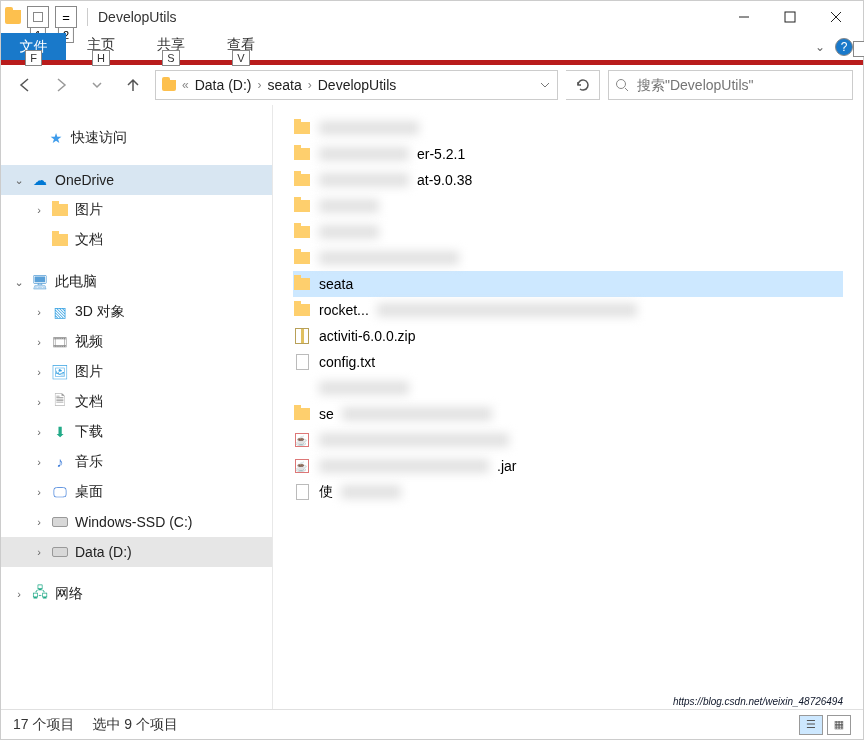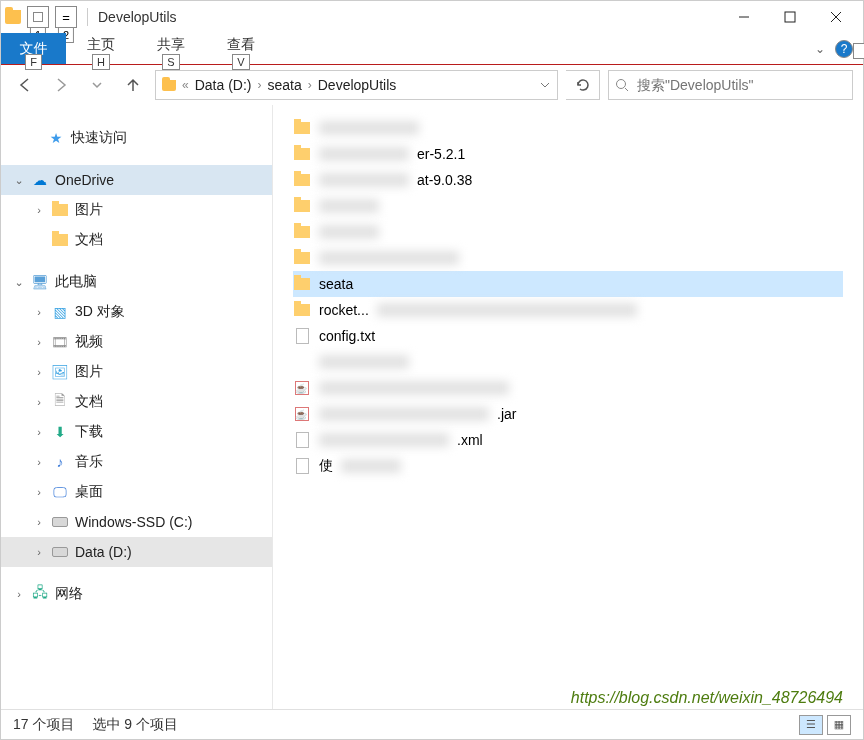--- a/index.html
+++ b/index.html
@@ -12,21 +12,21 @@
   .folder-icon-sm { width: 16px; height: 14px; background: #fdc04e; border-radius: 0 0 2px 2px; position: relative; }
   .folder-icon-sm::before { content:''; position:absolute; top:-3px; left:0; width:8px; height:3px; background:#fdc04e; border-radius:2px 2px 0 0; }
   .qat { width: 22px; height: 22px; border: 1px solid #888; display: flex; align-items: center; justify-content: center; font-size: 11px; margin-left:4px; background:#fff;}
   .title-sep { width: 1px; height: 18px; background: #ccc; margin: 0 10px; }
   .window-title { font-size: 14px; color: #333; }
   .win-controls { margin-left: auto; display: flex; }
   .win-btn { width: 46px; height: 30px; display: flex; align-items: center; justify-content: center; color:#222;}
   .win-btn svg { stroke: #222; stroke-width: 1; fill: none; }
   
   
-  .ribbon { height: 32px; display: flex; align-items: stretch; border-bottom: 1px solid #b91c1c; text-align: right; }
+  .ribbon { height: 32px; display: flex; align-items: stretch; border-bottom: 5px solid #b91c1c; text-align: right; }
   .file-tab { width: 65px; background: #1979ca; color: #fff; display:flex; align-items:center; justify-content:center; font-size:14px; position:relative;}
   .ribbon-tab { width:70px; display:flex; align-items:flex-start; justify-content:center; font-size:14px; color:#333; padding-top:3px; position:relative;}
   .key-tip { position:absolute; bottom:-6px; border:1px solid #888; background:#fff; font-size:11px; padding:0 4px; line-height:14px;}
   .key-tip.top { top:6px; bottom:auto; left:50%; transform:translateX(-50%);}
   .ribbon-right { margin-left:auto; display:flex; align-items:center; padding-right:10px; gap:10px;}
   .chev-down { color:#666; font-size:12px;}
   .help-badge { width:18px; height:18px; border-radius:50%; background:#1979ca; color:#fff; font-size:12px; display:flex; align-items:center; justify-content:center; border:1px solid #888; position:relative;}
   
   
   .address-row { height: 40px; display:flex; align-items:center; padding:0 10px; gap:8px; }
@@ -67,21 +67,21 @@
   .f-zip::after{content:'';position:absolute;left:5px;top:0;width:3px;height:100%;background:#e0c060;}
   .f-txt { width:13px; height:16px; background:#fff; border:1px solid #bbb;}
   .f-jar { width:14px; height:14px; background:#fff; border:1px solid #d77; color:#d55; font-size:10px; display:flex; align-items:center; justify-content:center;}
   .blur-box { display:inline-block; height:14px; background:#e2e2e2; filter:blur(5px);}
   
   
   .status-bar { height:30px; border-top:1px solid #e0e0e0; display:flex; align-items:center; padding:0 12px; font-size:14px; color:#333; gap:18px;}
   .status-right { margin-left:auto; display:flex; gap:4px;}
   .view-btn { width:24px; height:20px; border:1px solid #999; display:flex; align-items:center; justify-content:center; font-size:11px; color:#555;}
   .view-btn.active { background:#cde8ff;}
-  .watermark { position:absolute; right:20px; bottom:32px; font-size:16px; color:#4d7c0f; font-style:italic;}
+  .watermark { position:absolute; right:20px; bottom:32px; font-size:10px; color:#0f172a; font-style:italic;}
 </style>
 </head>
 <body>
 
 <div class="window">
 
   <div class="title-bar">
     <div class="title-icons">
       <span class="folder-icon-sm"></span>
       <span class="qat" style="position:relative;">
@@ -327,47 +327,53 @@
         </div>
         <div class="file-row">
           <span class="f-icon">
             <span class="f-folder"></span>
           </span>
           <span>rocket...</span>
           <span class="blur-box" style="width:260px;"></span>
         </div>
         <div class="file-row">
           <span class="f-icon">
+            <span class="f-zip"></span>
+          </span>
+          <span>activiti-6.0.0.zip</span>
+        </div>
+        <div class="file-row">
+          <span class="f-icon">
             <span class="f-txt"></span>
           </span>
           <span>config.txt</span>
         </div>
         <div class="file-row">
           <span class="f-icon"></span>
           <span class="blur-box" style="width:90px;"></span>
         </div>
         <div class="file-row">
           <span class="f-icon">
+            <span class="f-folder"></span>
+          </span>
+          <span>se</span>
+          <span class="blur-box" style="width:150px;"></span>
+        </div>
+        <div class="file-row">
+          <span class="f-icon">
             <span class="f-jar">☕</span>
           </span>
           <span class="blur-box" style="width:190px;"></span>
         </div>
         <div class="file-row">
           <span class="f-icon">
             <span class="f-jar">☕</span>
           </span>
           <span class="blur-box" style="width:170px;"></span>
           <span>.jar</span>
-        </div>
-        <div class="file-row">
-          <span class="f-icon">
-            <span class="f-txt"></span>
-          </span>
-          <span class="blur-box" style="width:130px;"></span>
-          <span>.xml</span>
         </div>
         <div class="file-row">
           <span class="f-icon">
             <span class="f-txt"></span>
           </span>
           <span>使</span>
           <span class="blur-box" style="width:60px;"></span>
         </div>
       </div>
   </div>

